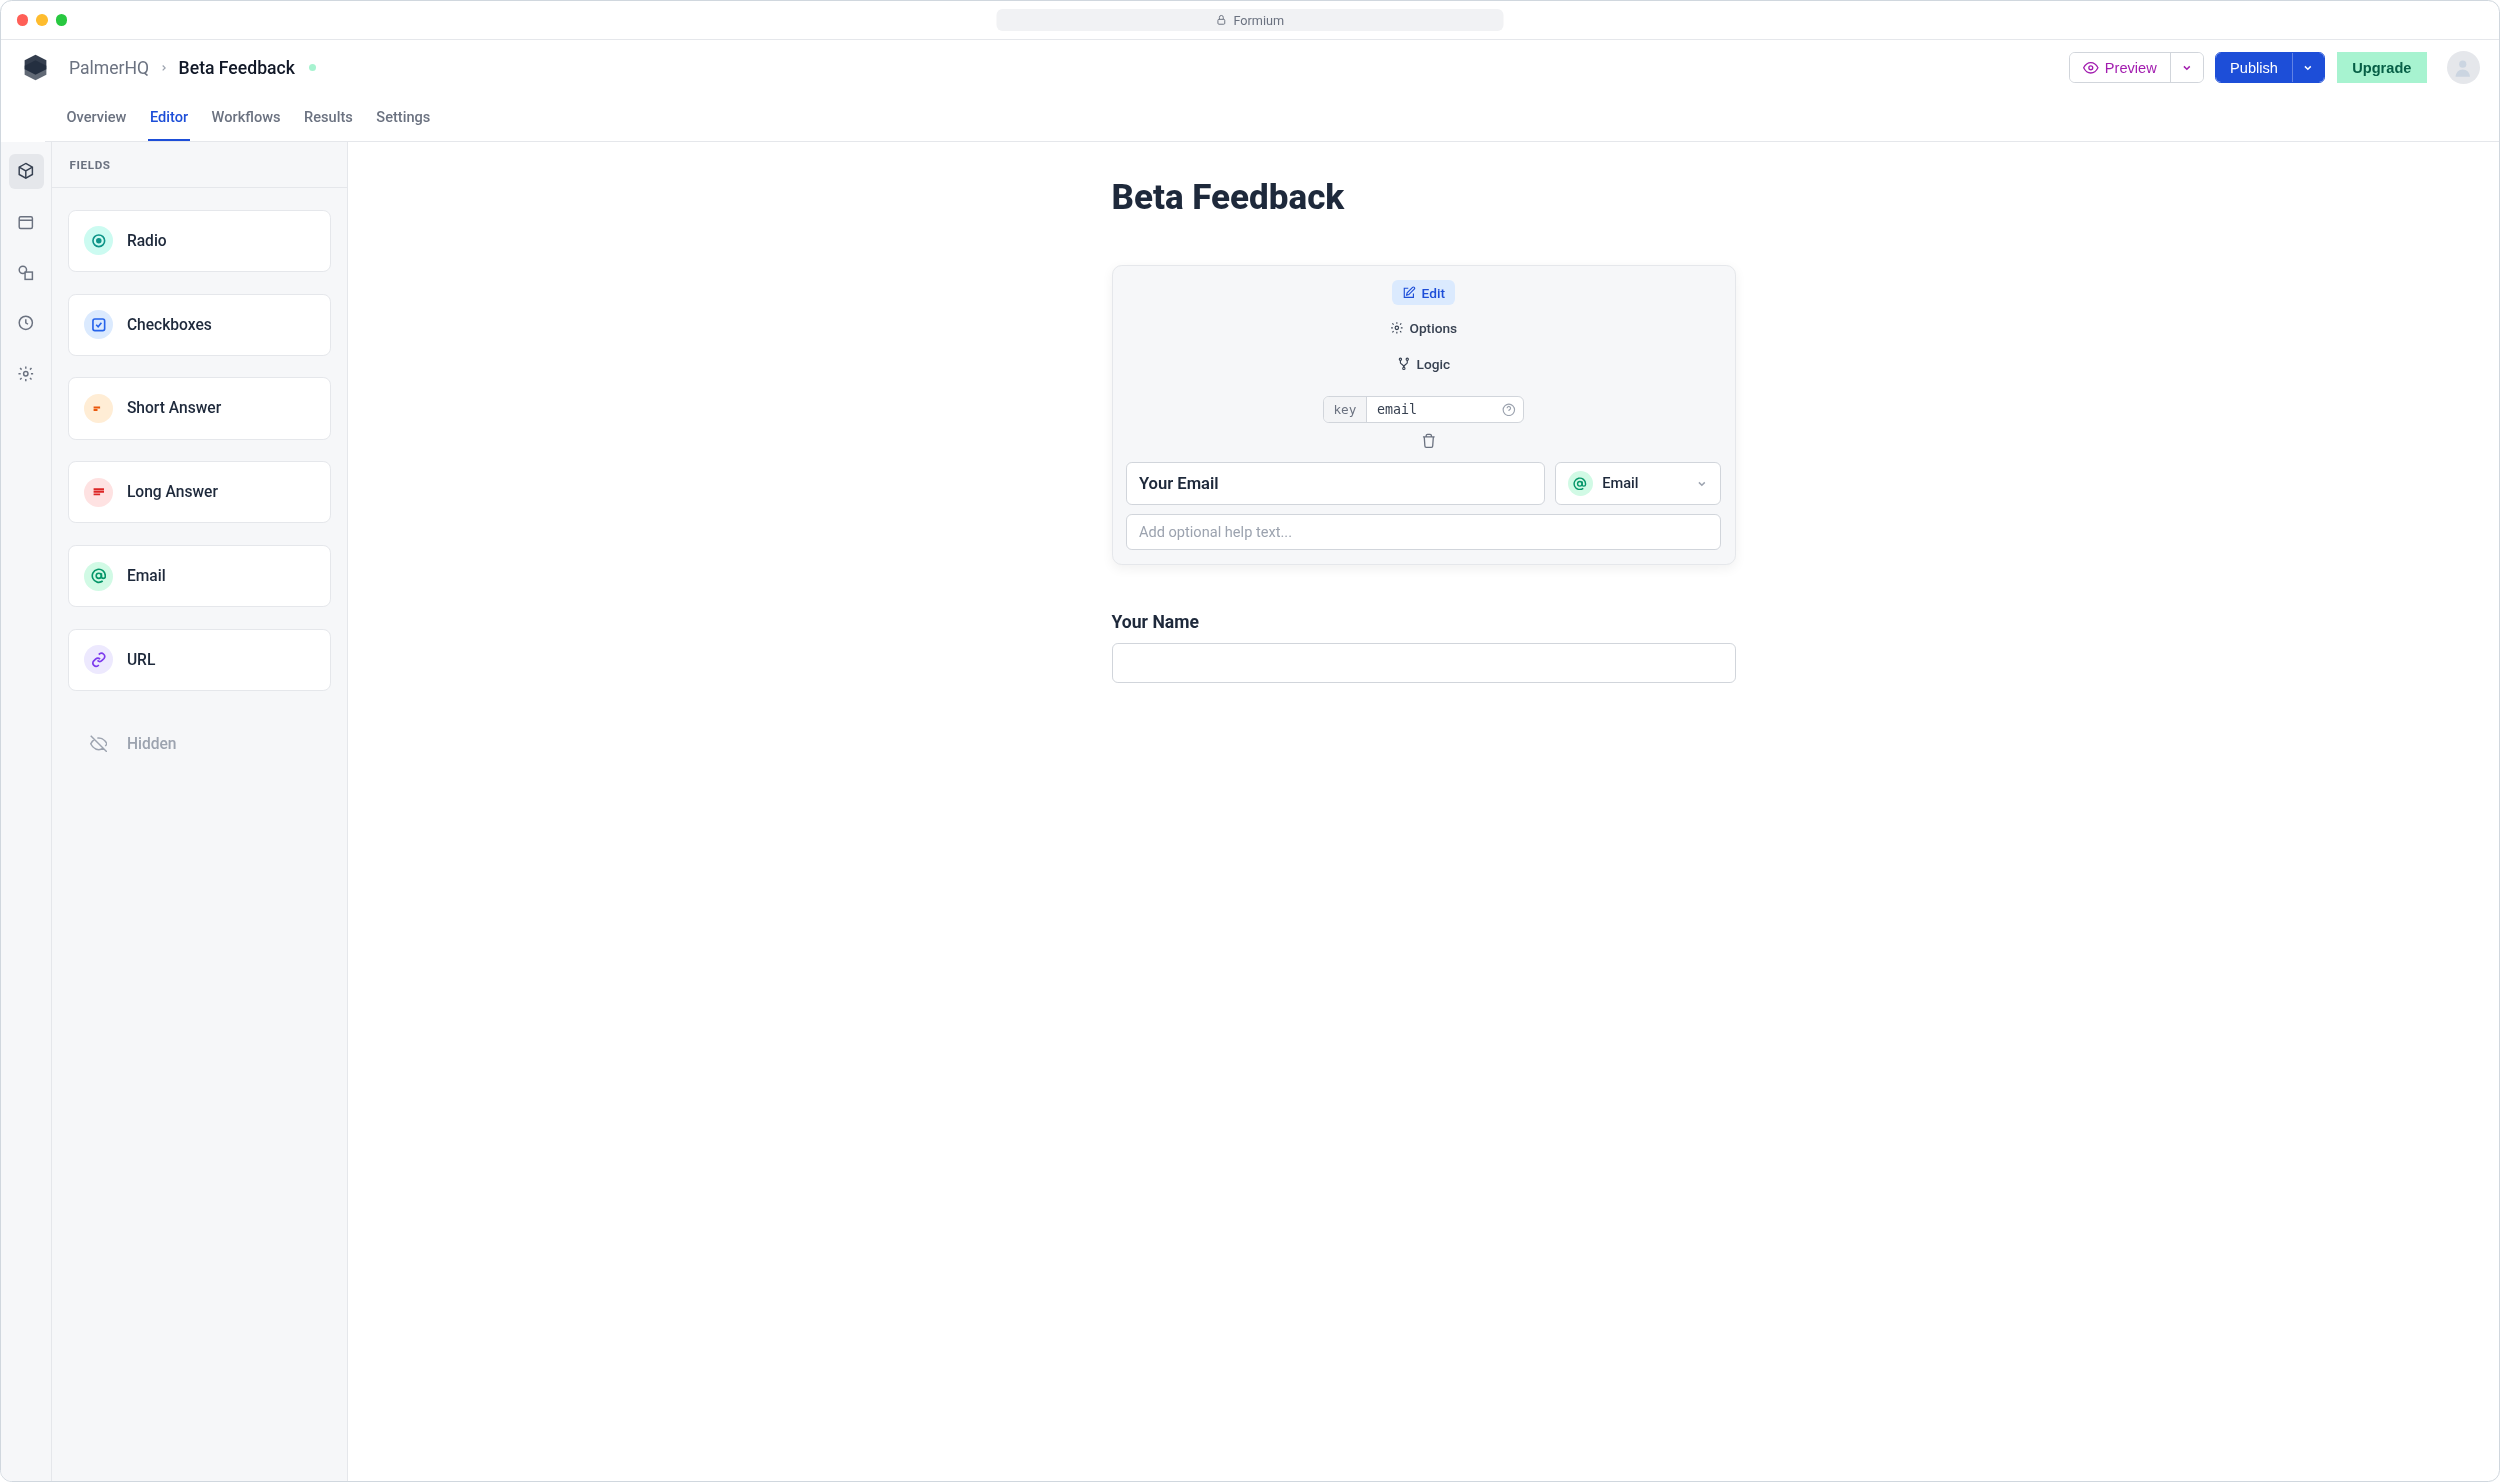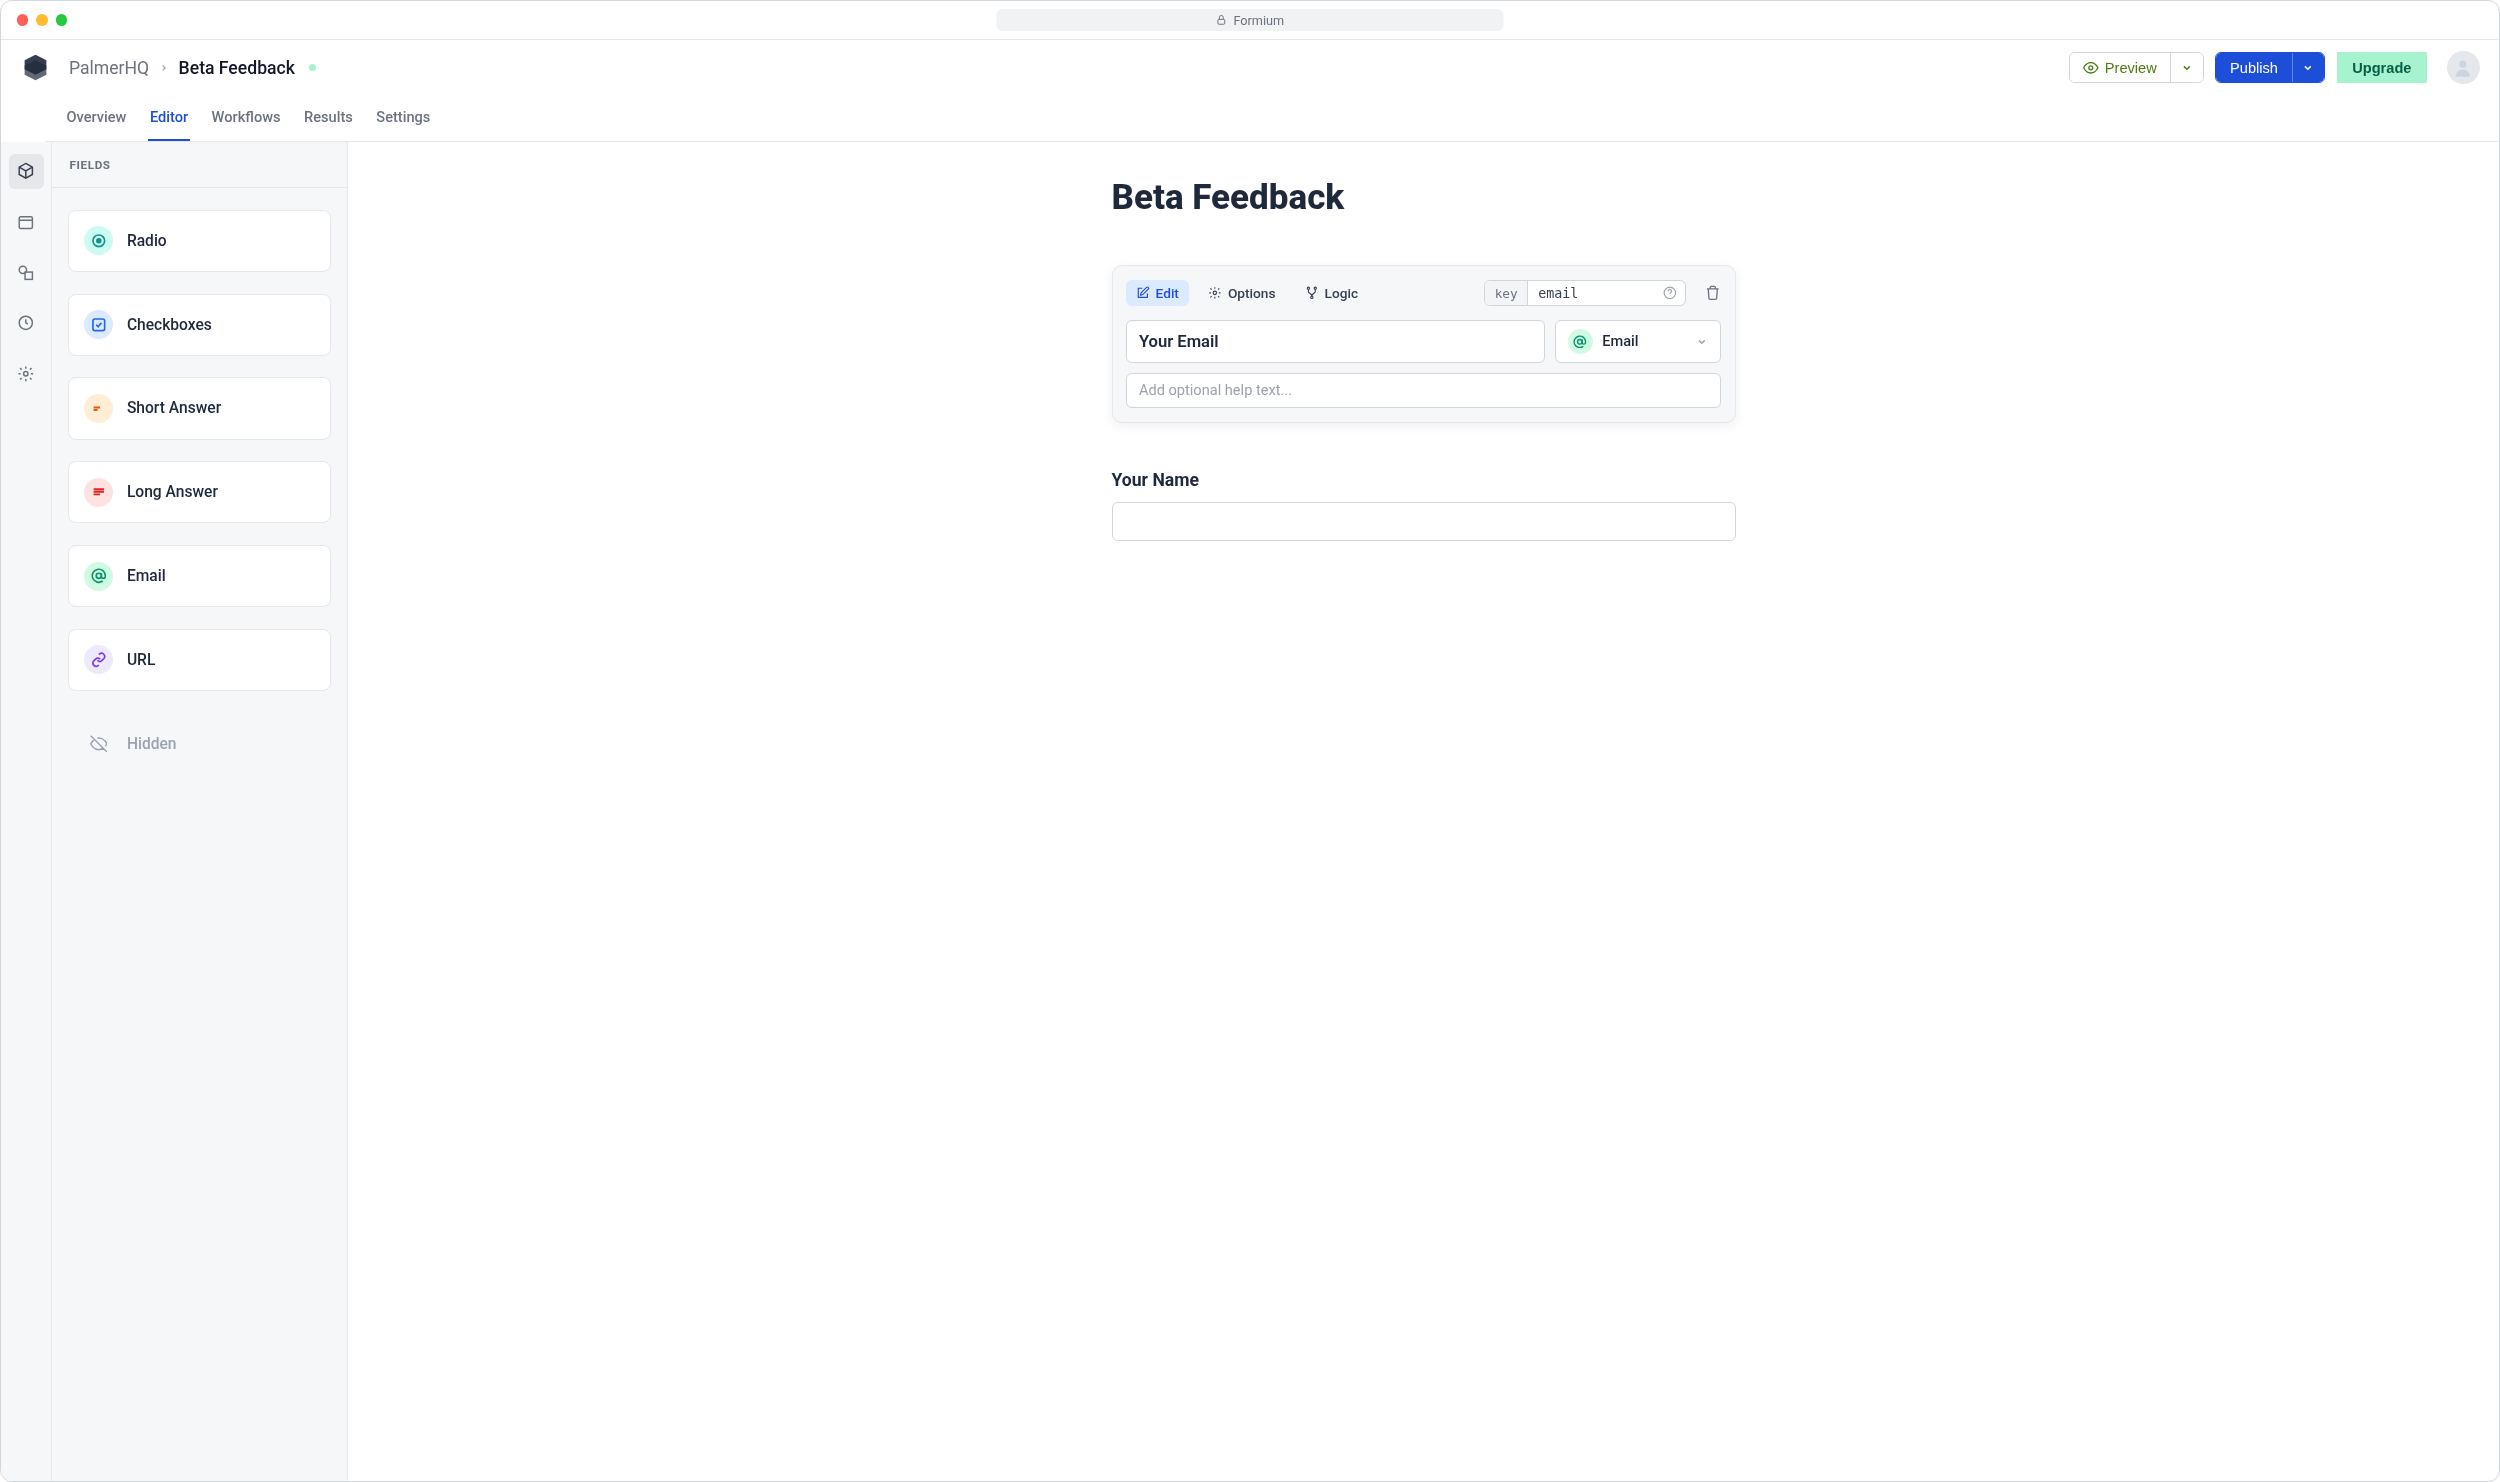--- a/index.html
+++ b/index.html
@@ -65,21 +65,21 @@
 .btn-group { display: flex; border: 1px solid #d1d5db; border-radius: 5.9px; overflow: hidden; }
 .btn-group.primary { border-color: #1d4ed8; }
 .btn {
   display: flex;
   align-items: center;
   gap: 5.9px;
   padding: 6.8px 13.7px;
   background: #fff;
   font-size: 14.6px;
   font-weight: 500;
-  color: #4d7c0f;
+  color: #a21caf;
   cursor: pointer;
   border: none;
 }
 .btn.split { border-left: 1px solid #d1d5db; padding: 6.8px 9.8px; }
 .btn.primary { background: #1d4ed8; color: #fff; }
 .btn.primary.split { border-left: 1px solid rgba(255,255,255,0.3); }
 .btn.upgrade { background: #a7f3d0; color: #065f46; border: none; border-radius: 0; padding: 7.8px 15.6px; font-weight: 600; }
 .avatar { width: 33px; height: 33px; border-radius: 50%; background: #e5e7eb; display: flex; align-items: center; justify-content: center; margin-left: 7.8px; }
 
 .tabs {
@@ -194,20 +194,21 @@
   border-radius: 9.8px;
   padding: 13.7px;
   margin-bottom: 47px;
   box-shadow: 0 3.9px 11.7px rgba(0,0,0,0.06);
 }
 .card-toolbar {
   display: flex;
   align-items: center;
   gap: 9.8px;
   margin-bottom: 13.7px;
+  flex-direction: column;
 }
 .tool-btn {
   display: flex;
   align-items: center;
   gap: 5.9px;
   padding: 4.9px 9.8px;
   border-radius: 5.9px;
   font-size: 13.7px;
   font-weight: 500;
   color: #374151;

